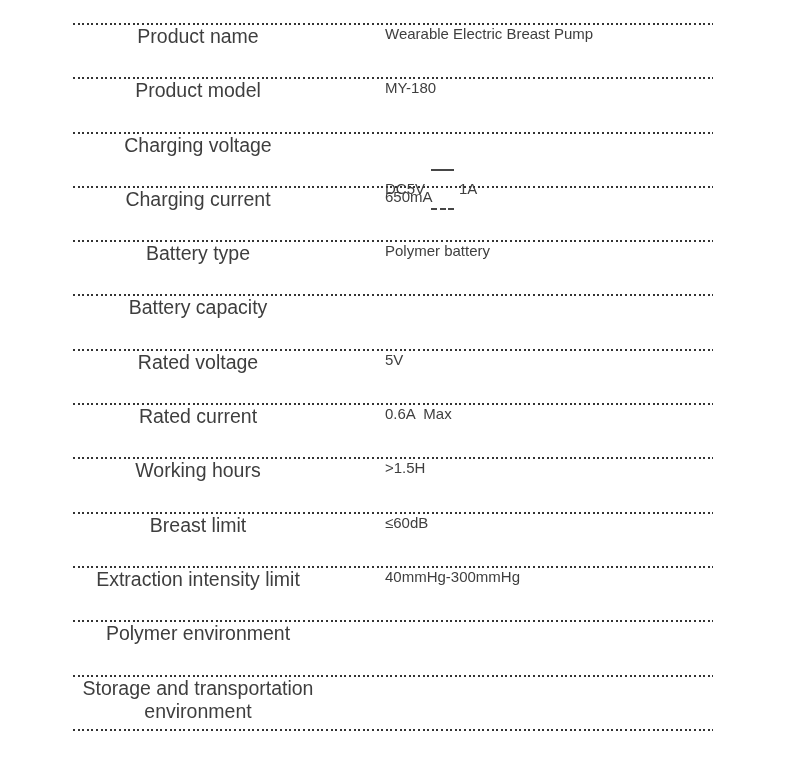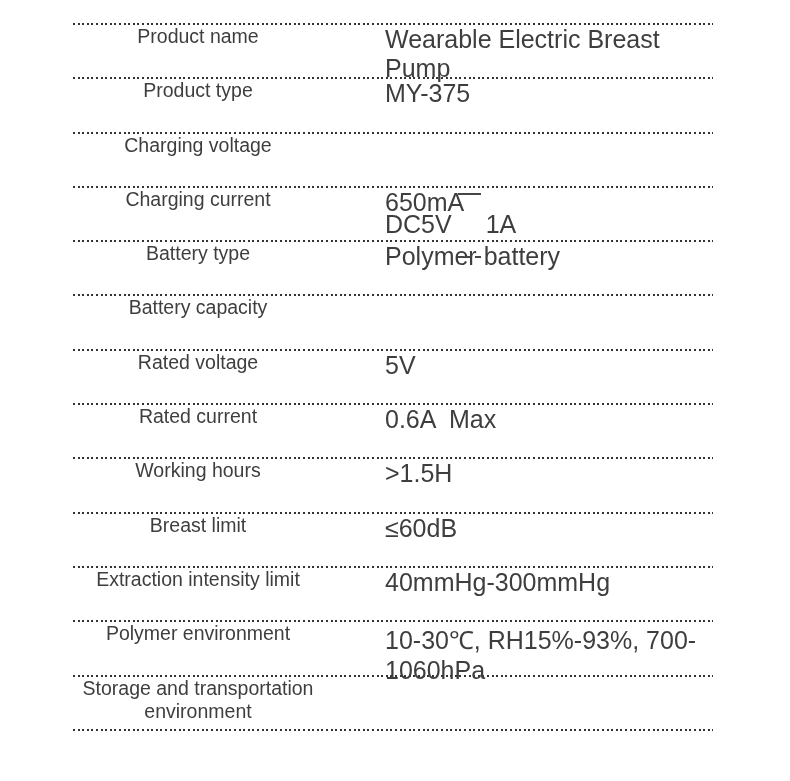--- a/index.html
+++ b/index.html
@@ -39,21 +39,21 @@
   .spec-label {
     width: 250px;
     text-align: center;
     font-size: 19.5px;
     line-height: 1.2;
     color: #3e3e3e;
   }
   .spec-value {
     flex: 1;
     padding-left: 62px;
-    font-size: 25px;
+    font-size: 15px;
     color: #3e3e3e;
     white-space: pre-wrap;
     display: flex;
     align-items: center;
   }
   .dc-symbol {
     display: inline-block;
     width: 23px;
     margin: 0 5px 0 6px;
     position: relative;
@@ -80,22 +80,22 @@
 
 <div class="canvas">
   <div class="spec-table" id="spec-table">
       <div class="dotted-line"></div>
   <div class="spec-row">
     <div class="spec-label">Product name</div>
     <div class="spec-value">Wearable Electric Breast Pump</div>
   </div>
 <div class="dotted-line"></div>
   <div class="spec-row">
-    <div class="spec-label">Product type</div>
-    <div class="spec-value">MY-375</div>
+    <div class="spec-label">Product model</div>
+    <div class="spec-value">MY-180</div>
   </div>
 <div class="dotted-line"></div>
   <div class="spec-row">
     <div class="spec-label">Charging voltage</div>
     <div class="spec-value"><span>DC5V</span>
   <span class="dc-symbol">
     <span class="dc-line-solid"></span>
     <span class="dc-line-dashed">
       <span class="dc-dash"></span>
       <span class="dc-dash"></span>
@@ -139,21 +139,20 @@
     <div class="spec-value">≤60dB</div>
   </div>
 <div class="dotted-line"></div>
   <div class="spec-row">
     <div class="spec-label">Extraction intensity limit</div>
     <div class="spec-value">40mmHg-300mmHg</div>
   </div>
 <div class="dotted-line"></div>
   <div class="spec-row">
     <div class="spec-label">Polymer environment</div>
-    <div class="spec-value">10-30℃, RH15%-93%, 700-1060hPa</div>
   </div>
 <div class="dotted-line"></div>
   <div class="spec-row">
     <div class="spec-label">Storage and transportation environment</div>
   </div>
 <div class="dotted-line"></div>
     </div>
 </div>
 
 </body></html>

